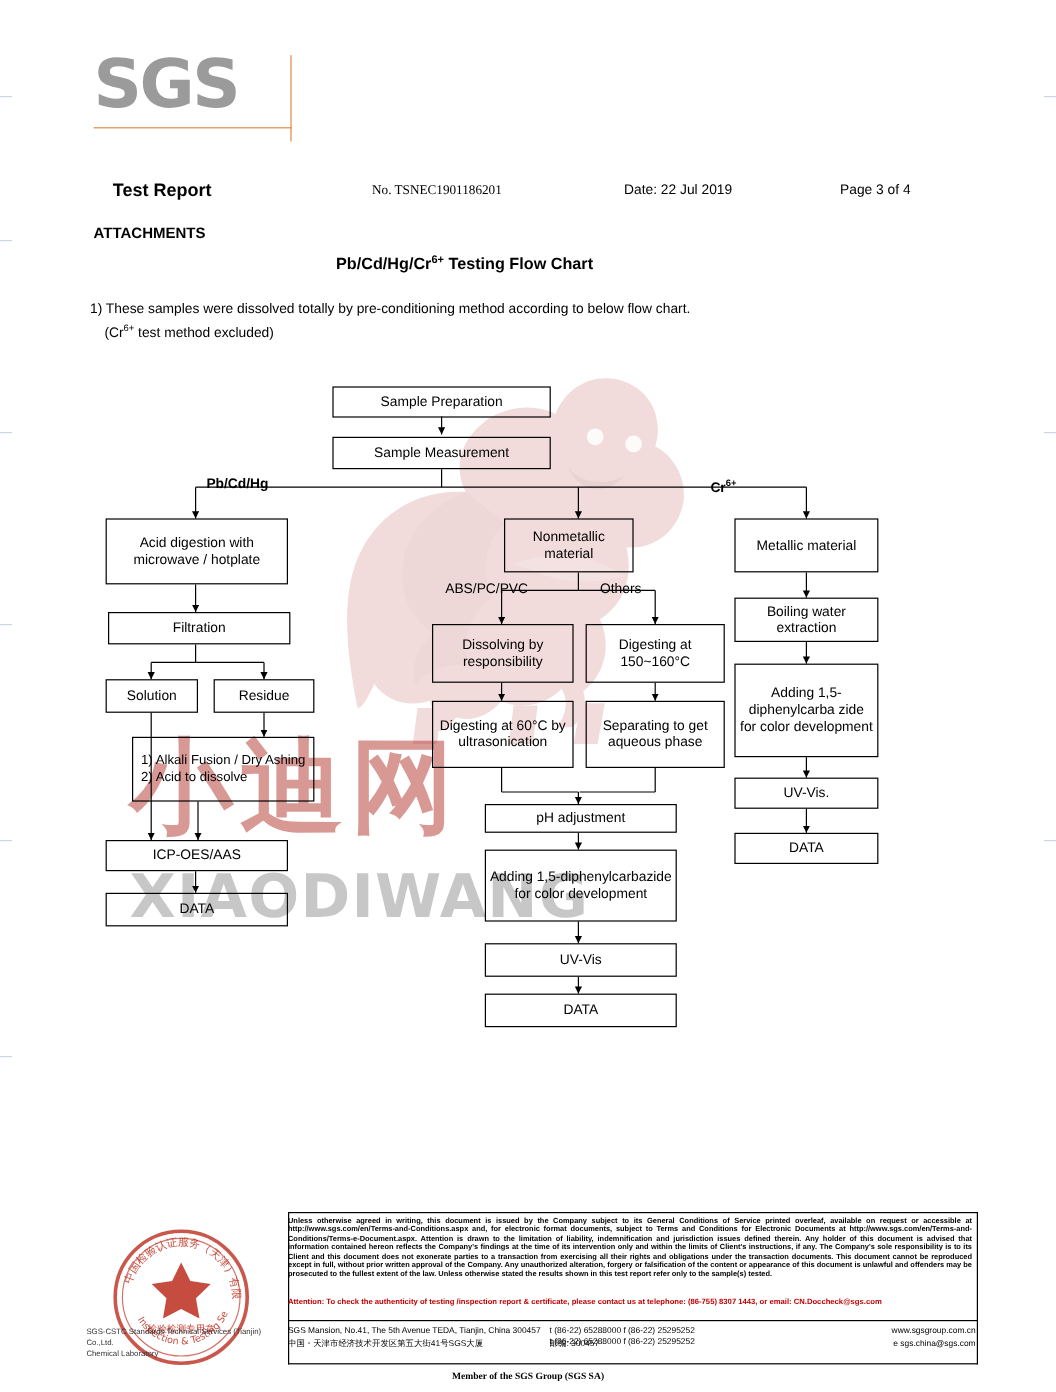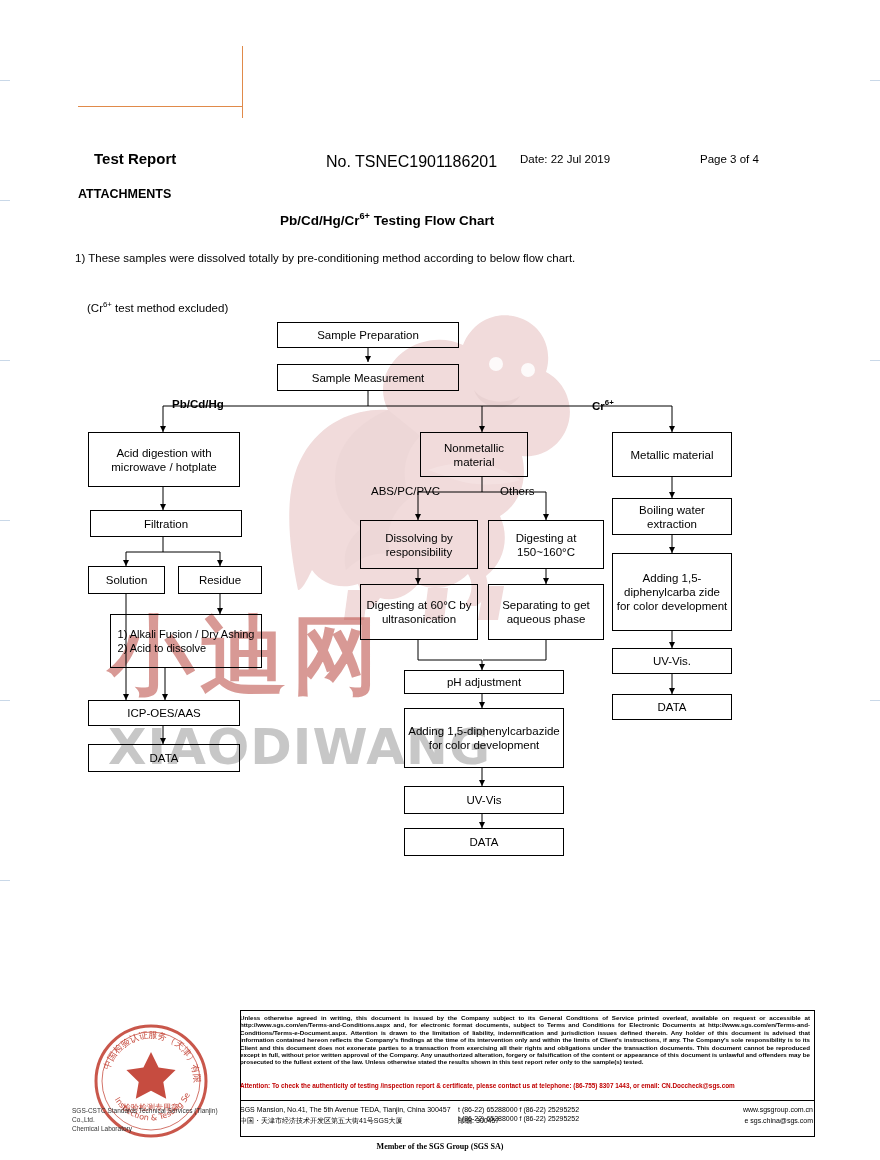--- a/index.html
+++ b/index.html
@@ -56,23 +56,24 @@
 
   .hdr-title {
     position: absolute;
     left: 94px;
     top: 150px;
     font-size: 15px;
     font-weight: bold;
   }
   .hdr-no {
     position: absolute;
-    left: 326px;
+    left: 310px;
     top: 153px;
-    font-size: 16px;
+    font-size: 11px;
+    font-family: Liberation Serif, serif;
   }
   .hdr-date {
     position: absolute;
     left: 520px;
     top: 153px;
     font-size: 11.5px;
   }
   .hdr-page {
     position: absolute;
     left: 700px;
@@ -94,21 +95,21 @@
     font-weight: bold;
   }
   .note1 {
     position: absolute;
     left: 75px;
     top: 250px;
     font-size: 11.5px;
     line-height: 16px;
     width: 700px;
   }
-  .note1 .l2 { display: block; padding-left: 12px; margin-top: 31px; }
+  .note1 .l2 { display: block; padding-left: 12px; }
   sup { font-size: 0.68em; vertical-align: super; }
 
   
   .wm-lion {
     position: absolute;
     left: 228px;
     top: 290px;
     width: 360px;
     height: 330px;
     opacity: 0.42;
@@ -253,20 +254,21 @@
   <div class="edge-mark" style="left:0;top:80px;"></div>
   <div class="edge-mark" style="left:0;top:200px;"></div>
   <div class="edge-mark" style="left:0;top:360px;"></div>
   <div class="edge-mark" style="left:0;top:520px;"></div>
   <div class="edge-mark" style="left:0;top:700px;"></div>
   <div class="edge-mark" style="left:0;top:880px;"></div>
   <div class="edge-mark" style="left:870px;top:80px;"></div>
   <div class="edge-mark" style="left:870px;top:360px;"></div>
   <div class="edge-mark" style="left:870px;top:700px;"></div>
 
+  <div class="sgs-logo">SGS</div>
   <div class="sgs-rule-h"></div>
   <div class="sgs-rule-v"></div>
 
   <div class="hdr-title">Test Report</div>
   <div class="hdr-no">No. TSNEC1901186201</div>
   <div class="hdr-date">Date: 22 Jul 2019</div>
   <div class="hdr-page">Page 3 of 4</div>
   <div class="attachments">ATTACHMENTS</div>
   <div class="chart-title">
     Pb/Cd/Hg/Cr<sup>6+</sup> Testing Flow Chart

